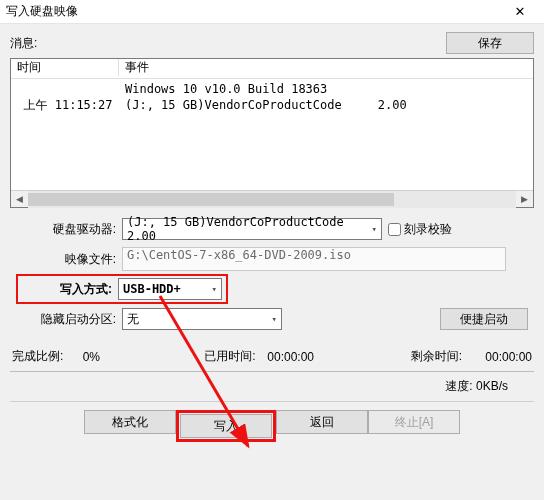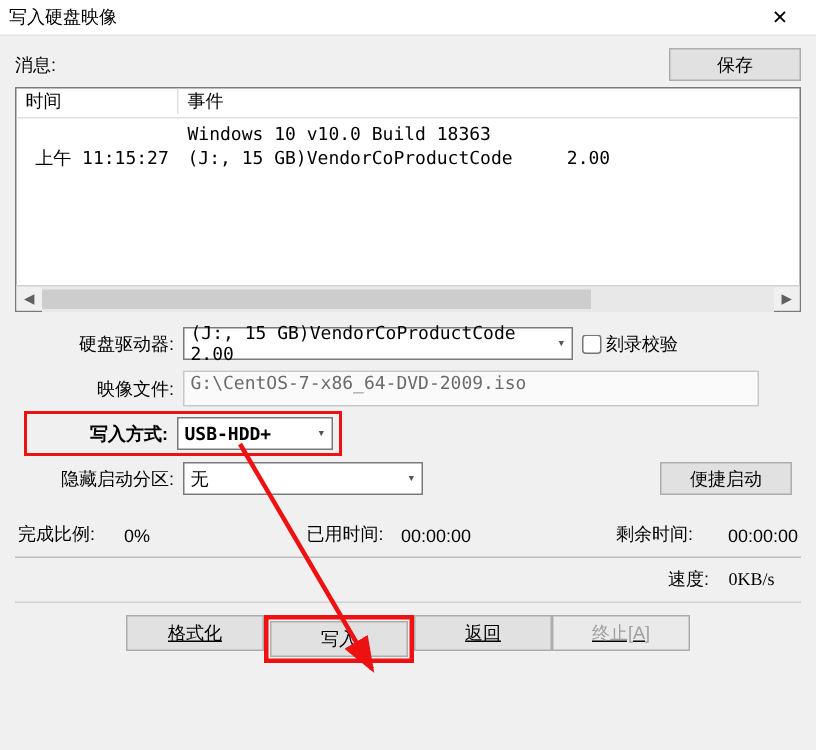--- a/index.html
+++ b/index.html
@@ -78,21 +78,21 @@
   .dd-hide { width: 160px; }
   .rightbtn {
     margin-left: auto; width: 88px; height: 22px; background: #e1e1e1;
     border: 1px solid #adadad; font-size: 12px; font-family: inherit;
   }
   .statusrow { display: flex; align-items: center; margin-top: 6px; padding: 0 2px; }
   .statusrow span { white-space: nowrap; }
   .hr1 { border: none; border-top: 1px solid #bdbdbd; margin: 6px 0; }
   .hr2 { border: none; border-top: 1px solid #d0d0d0; margin: 4px 0 8px 0; }
   .speedrow { text-align: right; padding-right: 8px; margin-bottom: 6px; }
-  .btnrow { display: flex; justify-content: center; padding-bottom: 8px; text-decoration: underline; }
+  .btnrow { display: flex; justify-content: center; padding-bottom: 8px; }
   .bigbtn {
     width: 92px; height: 24px; background: #e1e1e1; border: 1px solid #adadad;
     font-size: 12px; font-family: inherit;
   }
   .bigbtn.disabled { color: #a0a0a0; background: #eaeaea; }
   .redbox-btn { border: 3px solid #e11; padding: 1px; display: inline-block; }
   .arrow-svg { position: absolute; pointer-events: none; z-index: 50; }
 </style>
 </head>
 <body>
@@ -188,21 +188,21 @@
     <span>已用时间:</span>
     <span style="width:70px; text-align:center;">00:00:00</span>
     <span style="flex:1"></span>
     <span>剩余时间:</span>
     <span style="width:70px; text-align:right;">00:00:00</span>
   </div>
 
   <hr class="hr1">
   <div class="speedrow">
     <span>速度:</span>
-    <span style="display:inline-block; width:50px; text-align:center;font-family:Liberation Serif, serif;">0KB/s</span>
+    <span style="display:inline-block; width:50px; text-align:left;">0KB/s</span>
   </div>
   <hr class="hr2">
 
   <div class="btnrow">
     <button class="bigbtn">格式化</button>
     <span class="redbox-btn">
       <button class="bigbtn">写入</button>
     </span>
     <button class="bigbtn">返回</button>
     <button class="bigbtn disabled">终止[A]</button>

